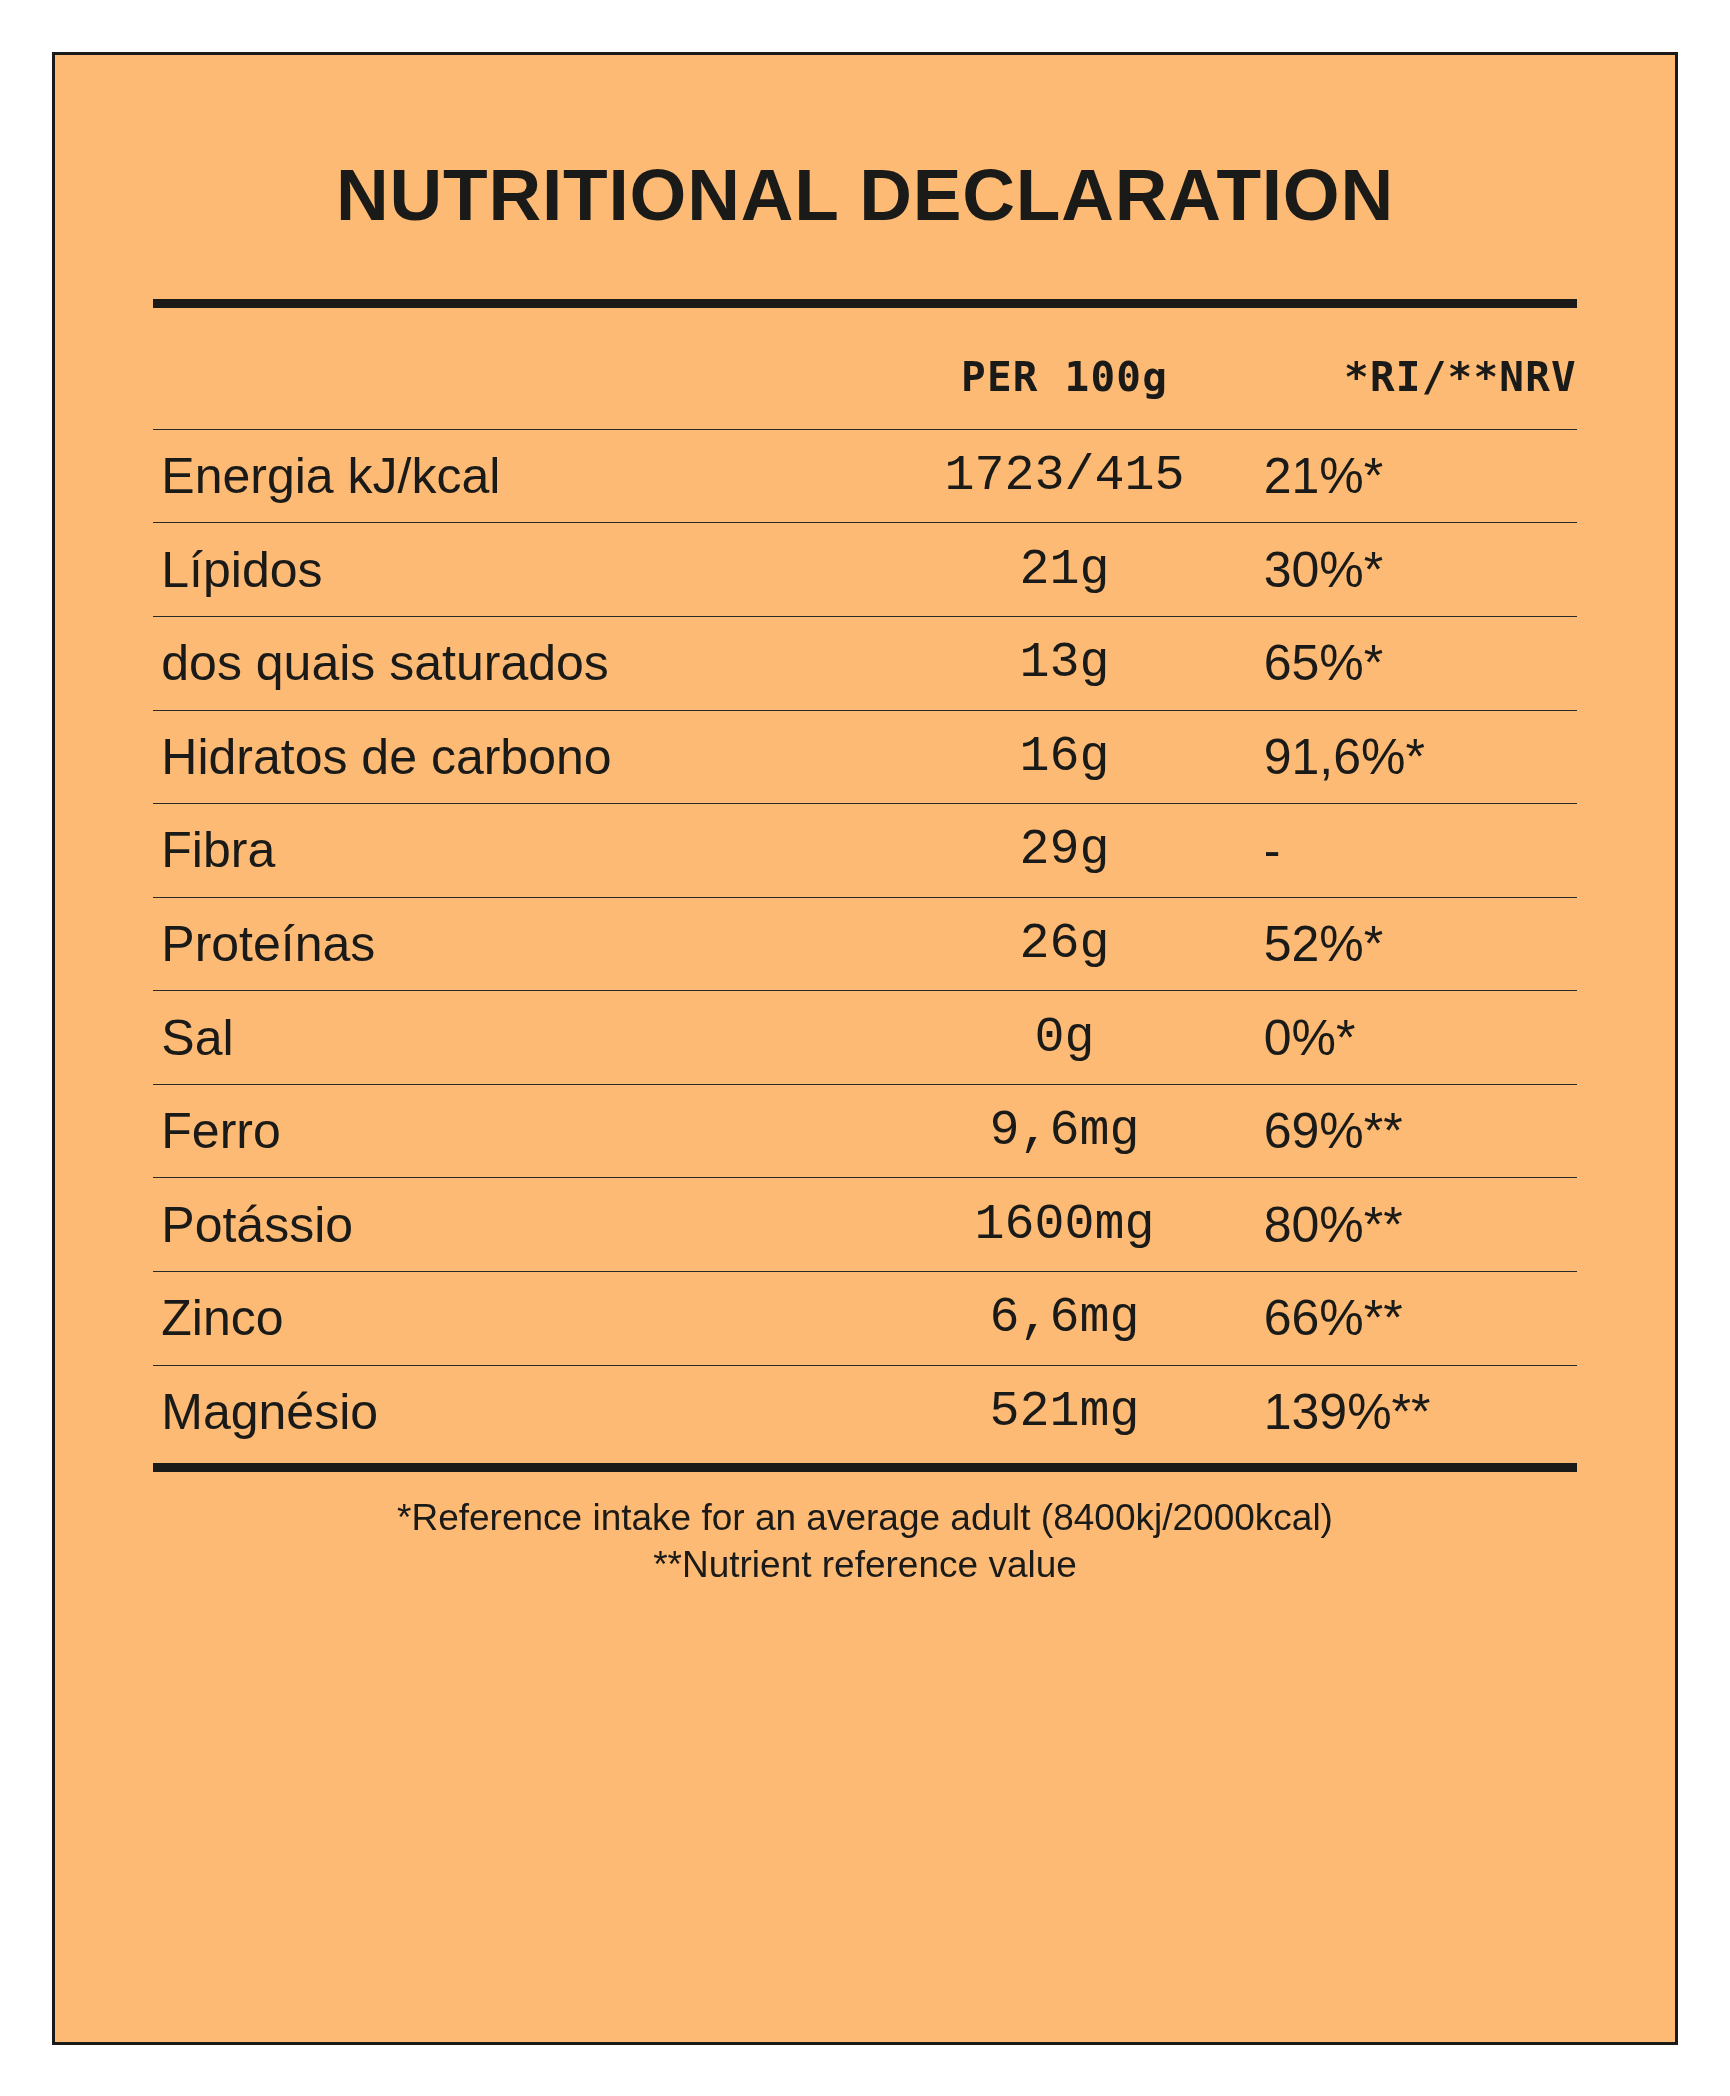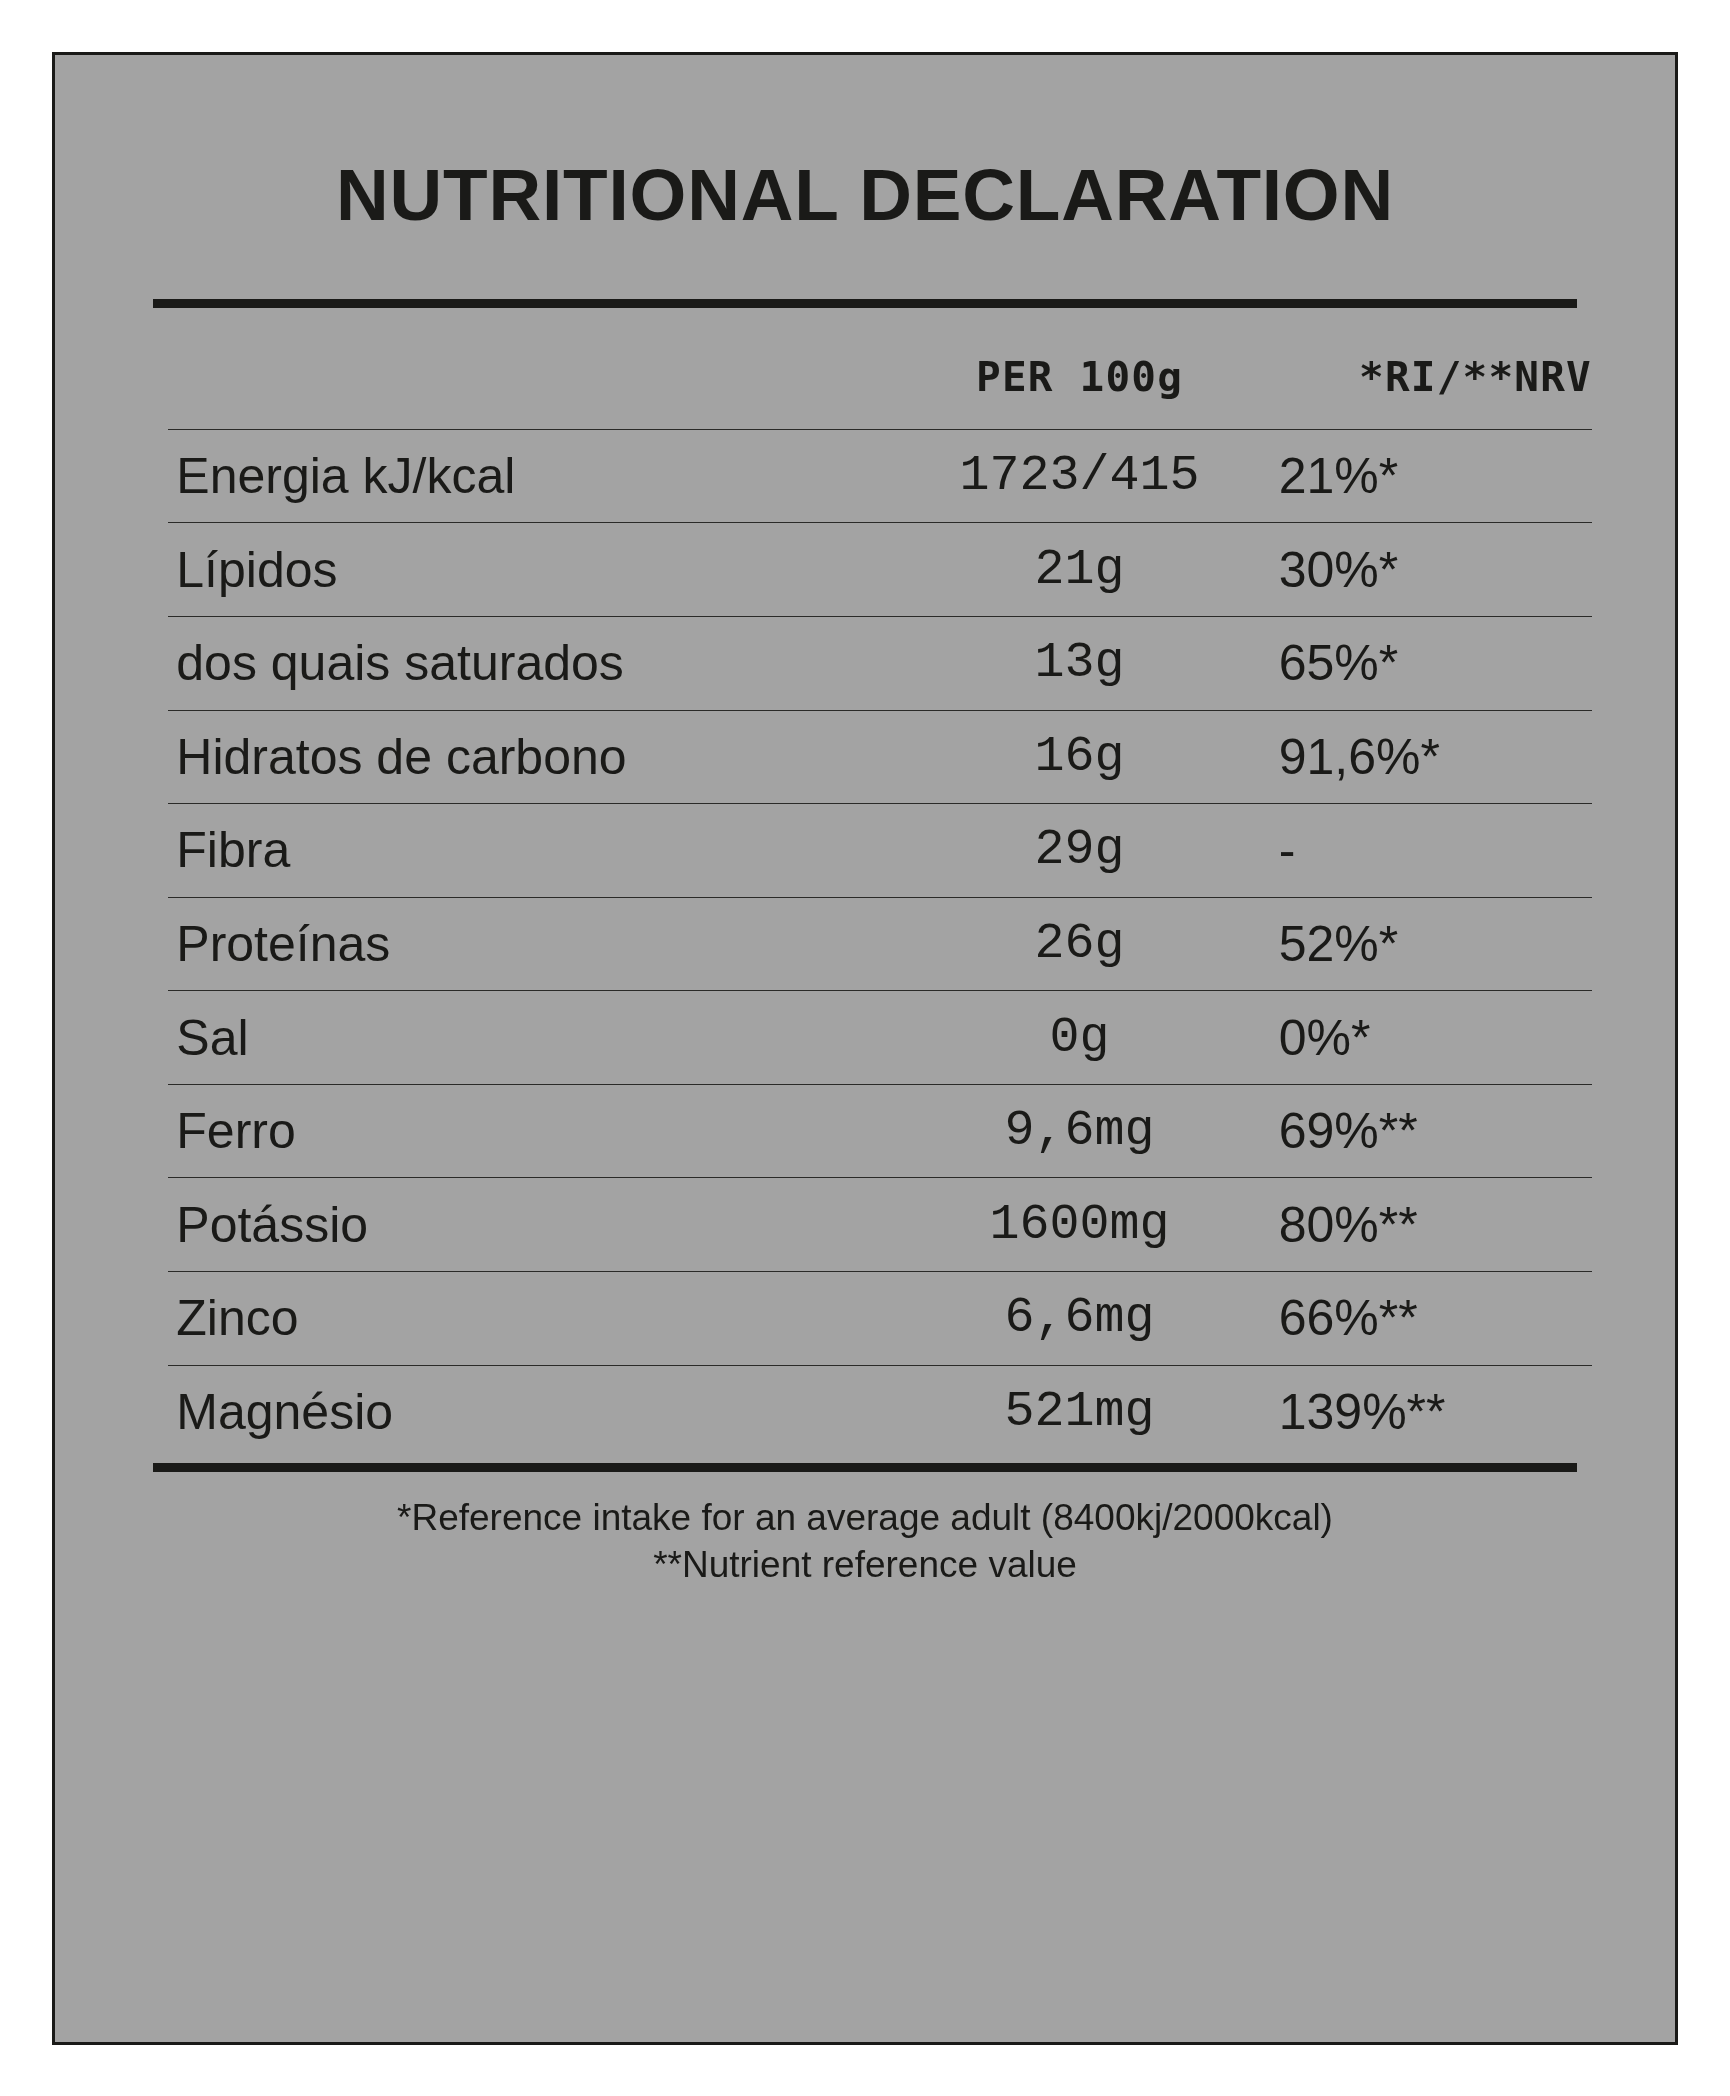--- a/index.html
+++ b/index.html
@@ -23,21 +23,21 @@
     padding: 52px 52px;
     background: #ffffff;
   }
 
   .frame {
     position: relative;
     width: 100%;
     height: 100%;
     box-sizing: border-box;
     border: 3.3px solid #1a1a18;
-    background: #a3a3a3;
+    background: #fdba74;
     padding: 50px 65px 33px 65px;
     display: flex;
     flex-direction: column;
   }
 
   .title {
     text-align: center;
     font-size: 73px;
     font-weight: 700;
     letter-spacing: 0.8px;
@@ -54,21 +54,21 @@
   }
 
   .rule-bottom {
     height: 9.1px;
     background: #1a1a18;
     margin: 5px 33px 0 33px;
   }
 
   table.nutrition {
     width: calc(100% - 66px);
-    margin: 0 48px;
+    margin: 0 33px;
     border-collapse: collapse;
     table-layout: fixed;
   }
 
   table.nutrition col.c-name { width: 52%; }
   table.nutrition col.c-per  { width: 26%; }
   table.nutrition col.c-ri   { width: 22%; }
 
   table.nutrition thead th {
     font-size: 41px;

